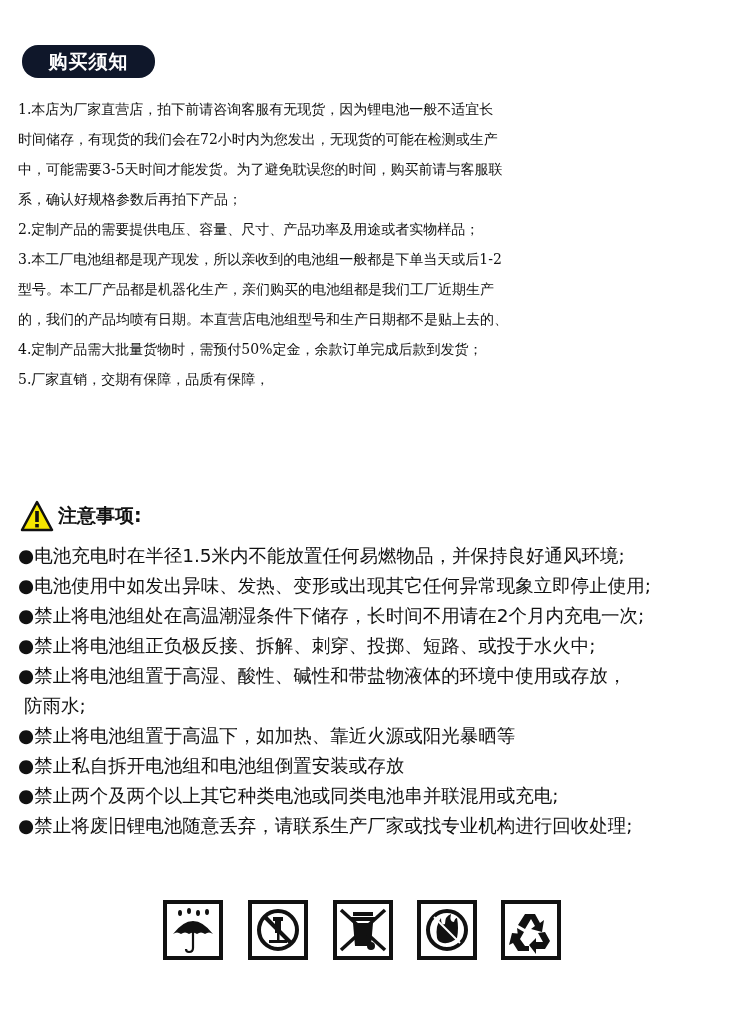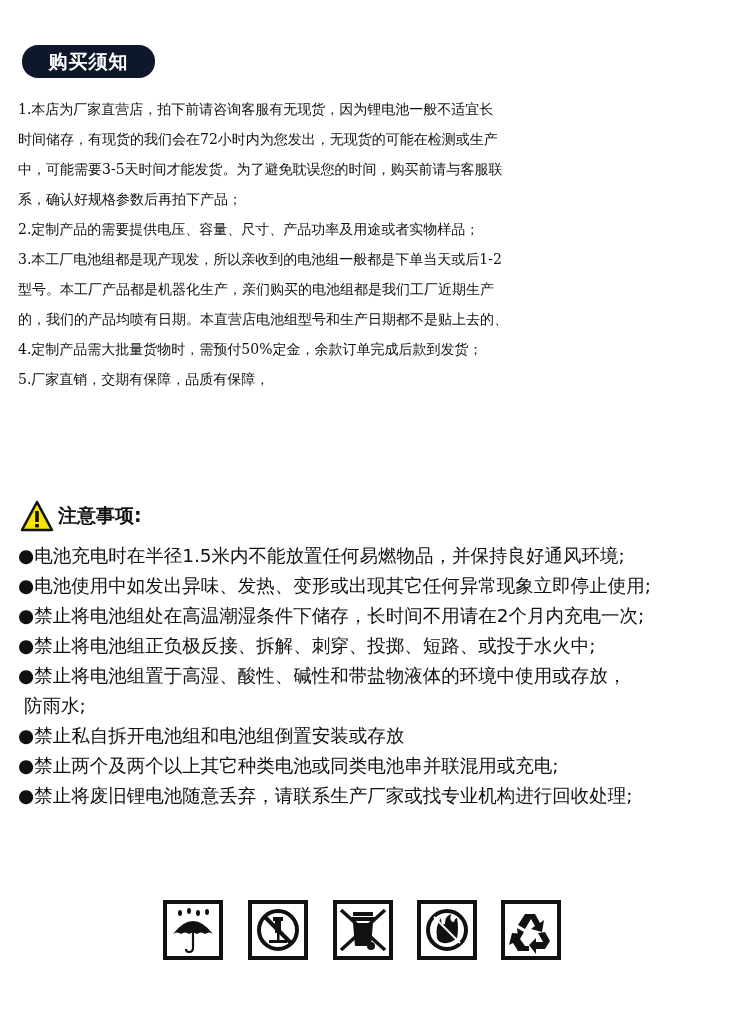--- a/index.html
+++ b/index.html
@@ -47,20 +47,21 @@
   <span>注意事项:</span>
 </div>
 
 <div class="cautions">
   <p>●电池充电时在半径1.5米内不能放置任何易燃物品，并保持良好通风环境;</p>
   <p>●电池使用中如发出异味、发热、变形或出现其它任何异常现象立即停止使用;</p>
   <p>●禁止将电池组处在高温潮湿条件下储存，长时间不用请在2个月内充电一次;</p>
   <p>●禁止将电池组正负极反接、拆解、刺穿、投掷、短路、或投于水火中;</p>
   <p>●禁止将电池组置于高湿、酸性、碱性和带盐物液体的环境中使用或存放，</p>
   <p class="cont">防雨水;</p>
+  <p>●禁止将电池组置于高温下，如加热、靠近火源或阳光暴晒等</p>
   <p>●禁止私自拆开电池组和电池组倒置安装或存放</p>
   <p>●禁止两个及两个以上其它种类电池或同类电池串并联混用或充电;</p>
   <p>●禁止将废旧锂电池随意丢弃，请联系生产厂家或找专业机构进行回收处理;</p>
 </div>
 
 <div class="icons">
 
   <div class="ic" style="left:163px">
     <svg width="52" height="52" viewBox="0 0 52 52">
       <g fill="#111">

